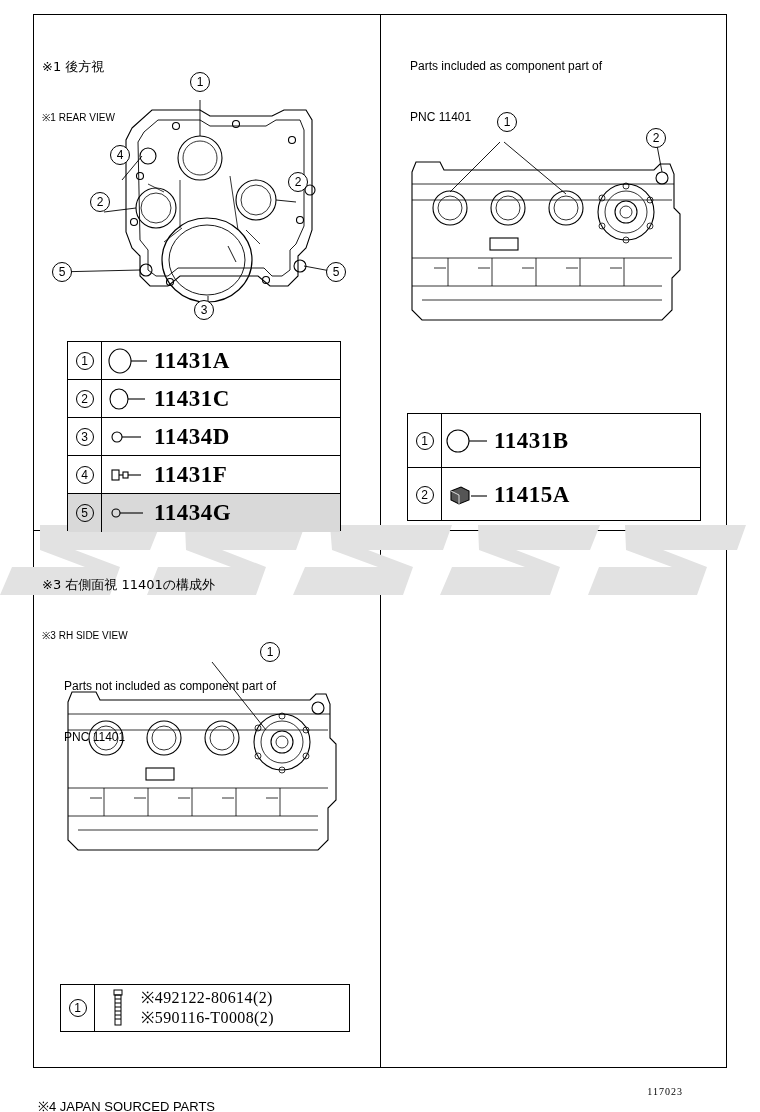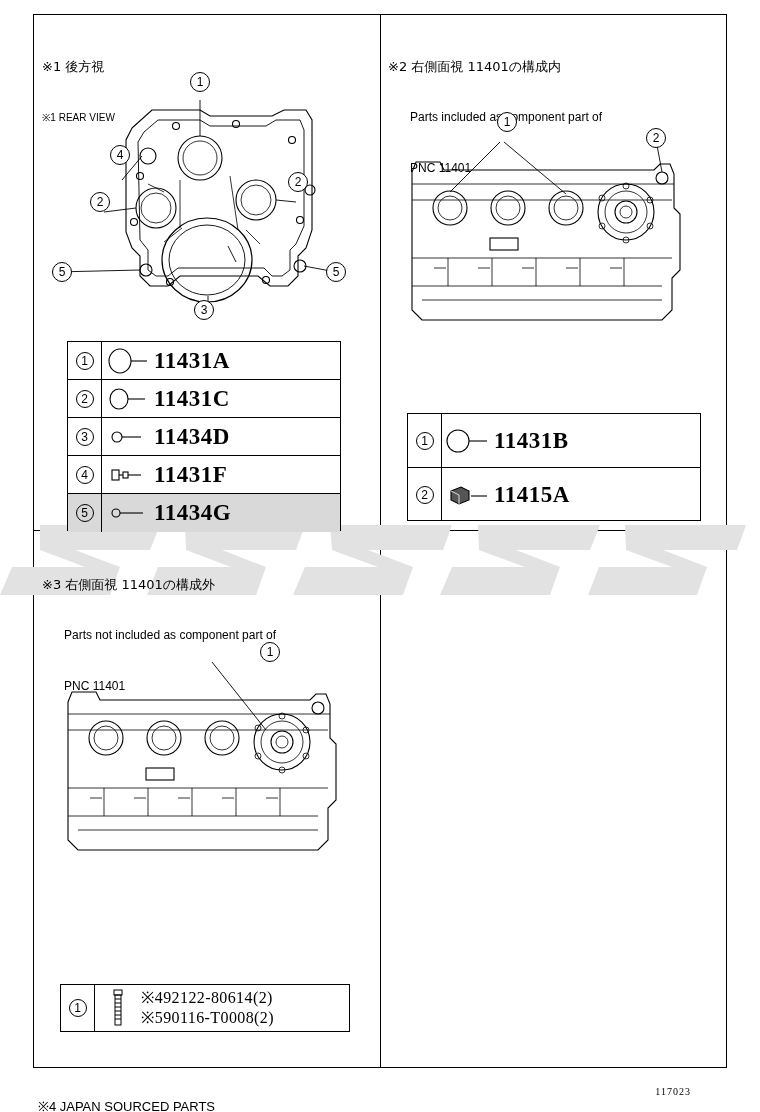--- a/index.html
+++ b/index.html
@@ -13,21 +13,20 @@
     position: relative;
     font-family: "Liberation Sans", sans-serif;
     color: #000;
     overflow: hidden;
   }
   .page {
     position: absolute;
     left: 0; top: 0;
     width: 716px;
     height: 1112px;
-    padding-left: 8px;
   }
   
   .frame {
     position: absolute;
     left: 33px;
     top: 14px;
     width: 694px;
     height: 1054px;
     border: 1px solid #000;
     box-sizing: border-box;
@@ -323,21 +322,20 @@
           <ellipse cx="9" cy="13" rx="4" ry="4"></ellipse>
               <path d="M13 13 L36 13"></path>
             </g>
           </svg>
       </div>
       <div class="legend-label">11434G</div>
     </div>
   </div>
 
   <div class="note" style="left:388px; top:24px;">
-    <div class="jp">※2 右側面視 11401の構成内</div>
     <div class="en small" style="padding-left:22px;">Parts included as component part of</div>
     <div class="en small" style="padding-left:22px;">PNC 11401</div>
   </div>
 
   <svg style="position:absolute; left:404px; top:150px;" width="290" height="195" viewBox="0 0 290 195">
     <g fill="none" stroke="#000" stroke-width="1.1">
 
       <path d="M8 22 L12 12 L36 12 L40 20 L250 20 L256 14 L266 14 L270 24 L270 58
                L276 64 L276 120 L268 128 L268 160 L258 170 L18 170 L8 160 Z"></path>
 
@@ -419,20 +417,21 @@
           <path d="M26 14 L42 14" stroke="#000"></path>
             </g>
           </svg>
       </div>
       <div class="legend-label">11415A</div>
     </div>
   </div>
 
   <div class="note" style="left:42px; top:542px;">
     <div class="jp">※3 右側面視 11401の構成外</div>
+    <div class="en">※3 RH SIDE VIEW</div>
     <div class="en small" style="padding-left:22px;">Parts not included as component part of</div>
     <div class="en small" style="padding-left:22px;">PNC 11401</div>
   </div>
 
   <svg style="position:absolute; left:60px; top:680px;" width="290" height="200" viewBox="0 0 290 200">
     <g fill="none" stroke="#000" stroke-width="1.1">
       <path d="M8 22 L12 12 L36 12 L40 20 L250 20 L256 14 L266 14 L270 24 L270 58
                L276 64 L276 120 L268 128 L268 160 L258 170 L18 170 L8 160 Z"></path>
       <path d="M8 34 L270 34" stroke-width="0.8"></path>
       <path d="M8 50 L268 50" stroke-width="0.8"></path>

